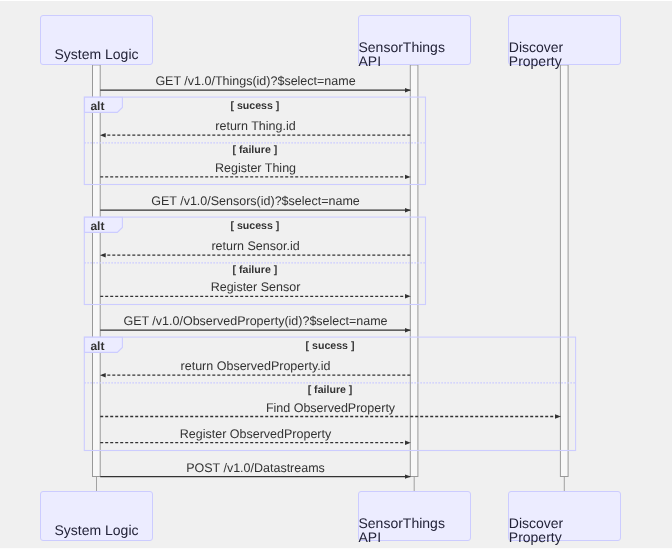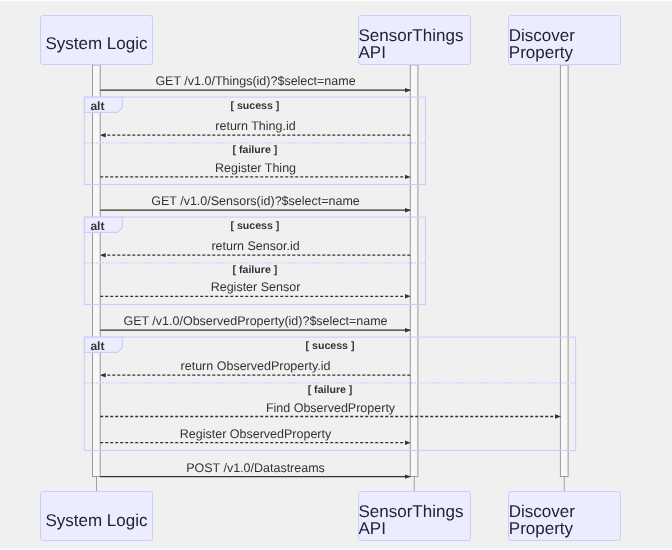--- a/index.html
+++ b/index.html
@@ -9,21 +9,21 @@
        -webkit-font-smoothing:antialiased;text-rendering:geometricPrecision;}
   #canvas{position:relative;width:672px;height:550px;background:#f0f0f0;}
   .edge-strip{position:absolute;left:0;width:672px;z-index:30;pointer-events:none;}
   .edge-strip.top{top:0;height:1px;background:#ffffff;}
   .edge-strip.bottom{bottom:0;height:2px;
     background:linear-gradient(to bottom,#fbfbfb,#ffffff);}
   svg.layer{position:absolute;left:0;top:0;width:672px;height:550px;overflow:visible;}
   .actor-box{position:absolute;box-sizing:border-box;
              background:#ECECFF;border:1px solid #ccccff;border-radius:3px;
              display:flex;align-items:center;justify-content:center;}
-  .actor-label{font-size:17px;color:#232338;line-height:1;position:relative;top:4px;}
+  .actor-label{font-size:14px;color:#232338;line-height:1;position:relative;top:14px;}
   
   .txt{position:absolute;white-space:nowrap;color:#333333;line-height:0;
        transform:translateX(-50%);}
   .msg-label{font-size:12.5px;}
   .sec-label{font-size:10.6px;font-weight:bold;}
   .alt-tag{font-size:12px;font-weight:bold;transform:none;}
 
   svg .lifeline{stroke:#999999;stroke-width:0.9;}
   svg .altbox{fill:none;stroke:#ccccff;stroke-width:1.1;}
   svg .altbox.tag{fill:#ececff;}

